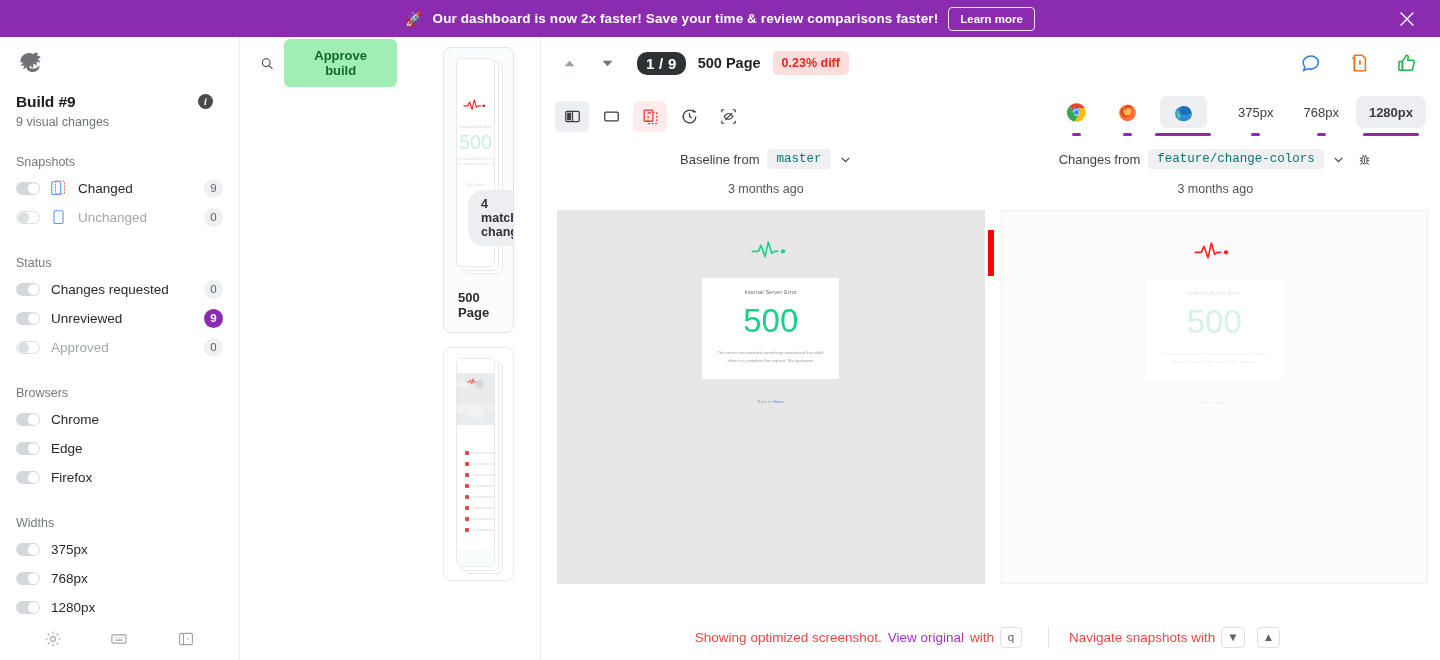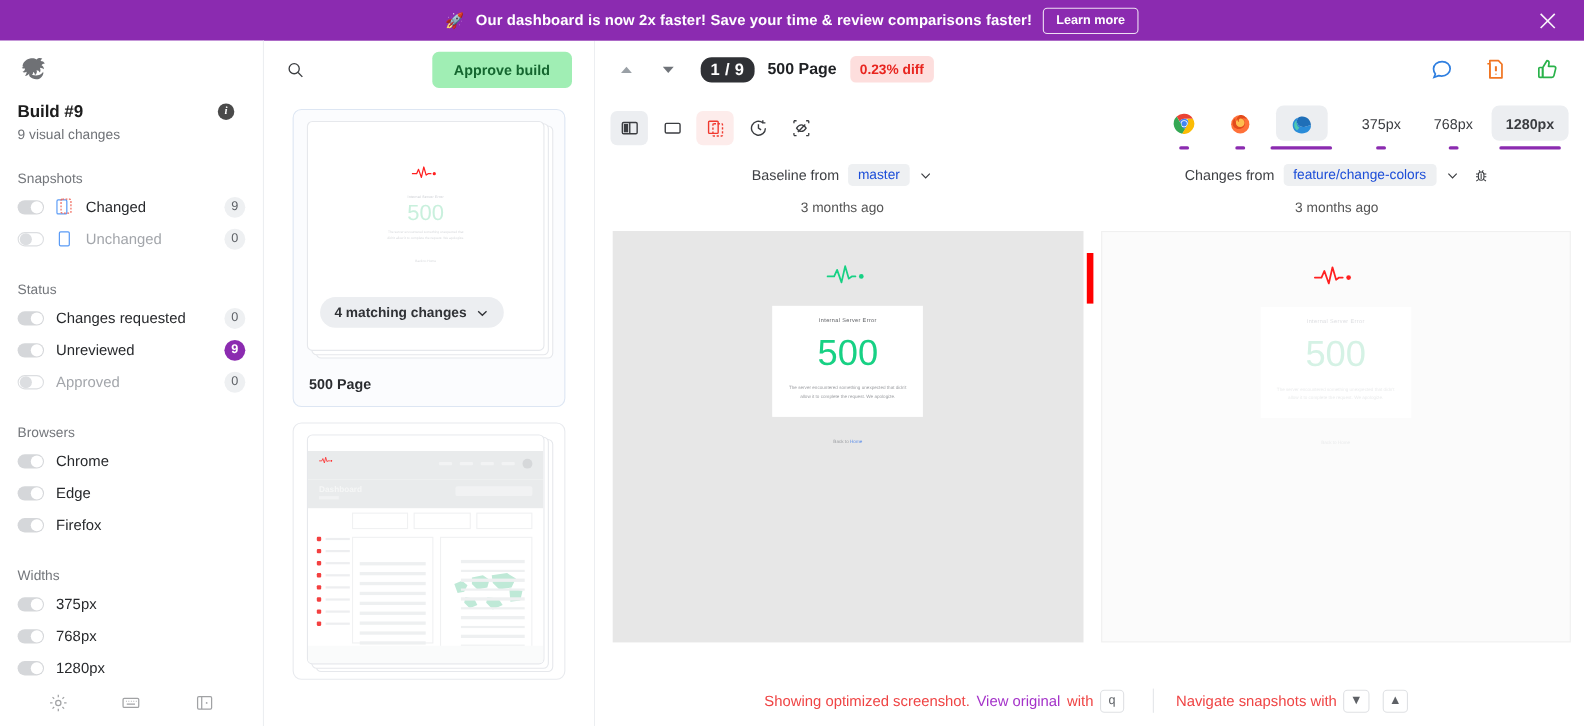--- a/index.html
+++ b/index.html
@@ -75,21 +75,21 @@
   .f-count.accent { background: #8b2bb0; color: #fff; font-weight: 600; }
   .sidebar-foot {
     position: absolute; bottom: 0; left: 0; right: 0; height: 42px;
     display: flex; align-items: center; justify-content: space-around; padding: 0 20px;
   }
   .foot-icon { width: 18px; height: 18px; cursor: pointer; opacity: .65; }
 
   
   .snaplist {
     width: 301px; flex: 0 0 301px; border-right: 1px solid #eceef1;
-    display: flex; flex-direction: column; background: #fff;
+    display: flex; flex-direction: row; background: #fff;
   }
   .snaplist-top { height: 52px; display: flex; align-items: center; padding: 0 20px; gap: 10px; }
   .search-icon { width: 17px; height: 17px; cursor: pointer; }
   .approve-btn {
     margin-left: auto; background: #a0eeb4; color: #14662f; border: none;
     font-family: inherit; font-size: 13px; font-weight: 700; border-radius: 6px;
     padding: 9px 20px; cursor: pointer;
   }
   .snaplist-scroll { flex: 1 1 auto; overflow: hidden; padding: 10px 0 0 0; }
   .snapcard {
@@ -183,21 +183,21 @@
   .vp-chip.sel { background: #eceef1; font-weight: 700; }
   .vp-bar { height: 3px; border-radius: 2px; background: #8b2bb0; margin-top: 5px; width: 9px; }
   .vp-bar.wide { width: 56px; }
 
   .branch-row { display: flex; padding: 6px 0 0 0; }
   .branch-col { flex: 1; display: flex; flex-direction: column; align-items: center; }
   .branch-line { display: flex; align-items: center; gap: 8px; }
   .branch-lbl { font-size: 13px; color: #3f4145; }
   .branch-chip {
     background: #eef0f2; border-radius: 4px; padding: 3px 9px; font-size: 12.5px;
-    font-family: Liberation Sans, sans-serif; color: #1d4ed8; cursor: pointer;
+    font-family: Liberation Mono, monospace; color: #0f766e; cursor: pointer;
   }
   .branch-time { font-size: 12.5px; color: #555 ; margin-top: 13px; }
   .chev { width: 13px; height: 13px; cursor: pointer; }
   .bug-ico { width: 15px; height: 15px; cursor: pointer; margin-left: 4px; }
 
   .panes { display: flex; gap: 0; padding: 14px 12px 0 16px; flex: 1 1 auto; min-height: 0; position: relative; }
   .pane { flex: 1; position: relative; min-width: 0; }
   .pane-inner {
     position: absolute; inset: 0 8px 30px 0; background: #e7e7e7;
     display: flex; align-items: flex-start; justify-content: center;

